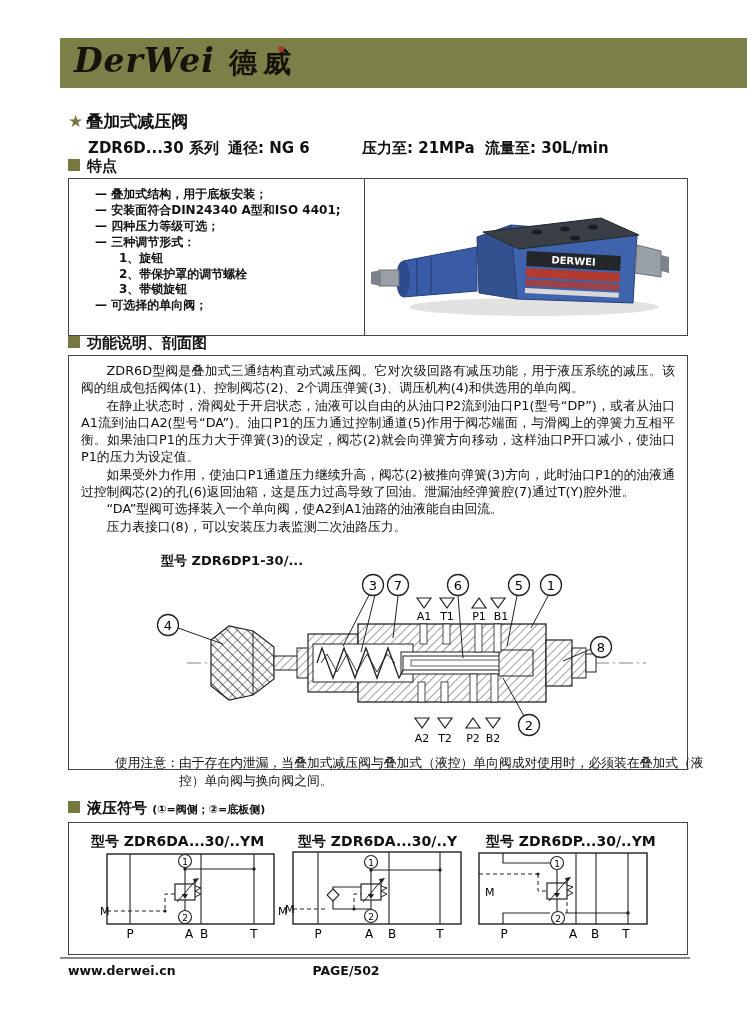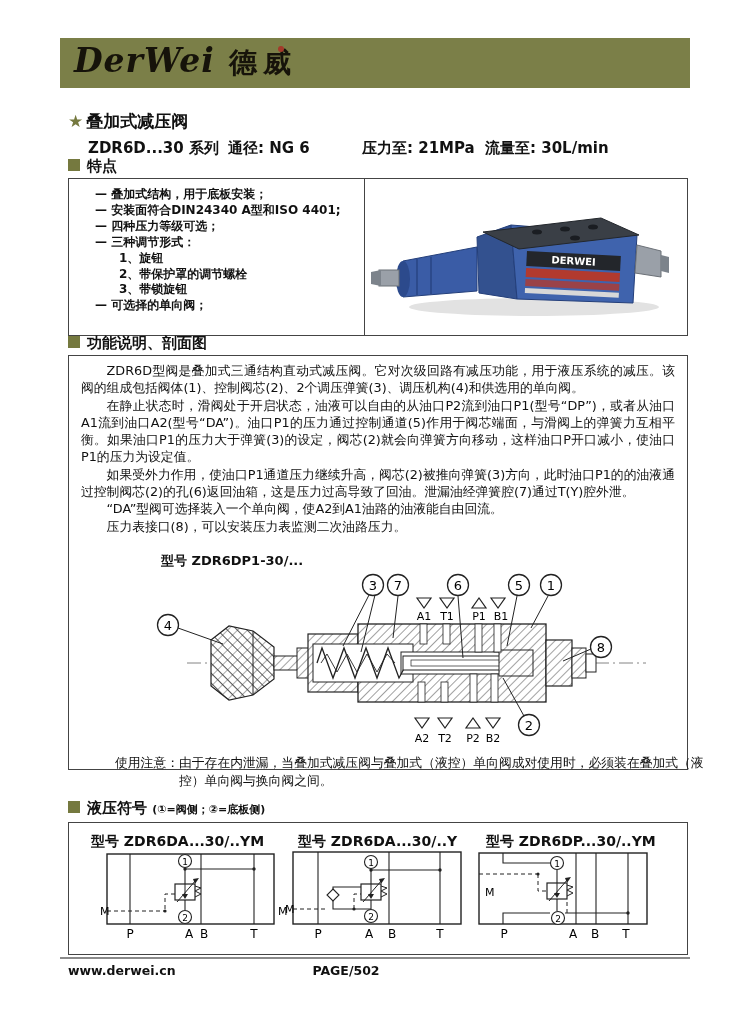--- a/index.html
+++ b/index.html
@@ -1,19 +1,19 @@
 <!DOCTYPE html>
 <html><head>
 <meta charset="utf-8">
 <style>
   html,body{margin:0;padding:0;background:#fff;}
   .page{position:relative;width:750px;height:1018px;background:#fff;overflow:hidden;
         font-family:"DejaVu Sans",sans-serif;color:#111;}
   
-  .band{position:absolute;left:60px;top:38px;width:630px;height:50px;background:#7b7f48;}
+  .band{position:absolute;left:60px;top:38px;width:687px;height:50px;background:#7b7f48;}
   .logo{position:absolute;left:14px;top:3px;font-family:"DejaVu Serif",serif;
         font-style:italic;font-weight:bold;font-size:33px;color:#16130a;letter-spacing:1px;}
   .logo-cjk{font-style:normal;font-family:"DejaVu Sans",sans-serif;font-size:28px;
         font-weight:bold;margin-left:14px;letter-spacing:6px;}
   .reddot{position:absolute;left:218px;top:8px;width:6px;height:6px;border-radius:50%;background:#a33a2a;}
   
   .page-title{position:absolute;left:68px;top:110px;font-size:17px;font-weight:bold;}
   .star{color:#75793f;margin-right:3px;}
   .spec{position:absolute;top:139px;font-size:15px;font-weight:bold;white-space:nowrap;}
   .spec.s1{left:88px;} .spec.s2{left:228px;} .spec.s3{left:362px;} .spec.s4{left:485px;}

